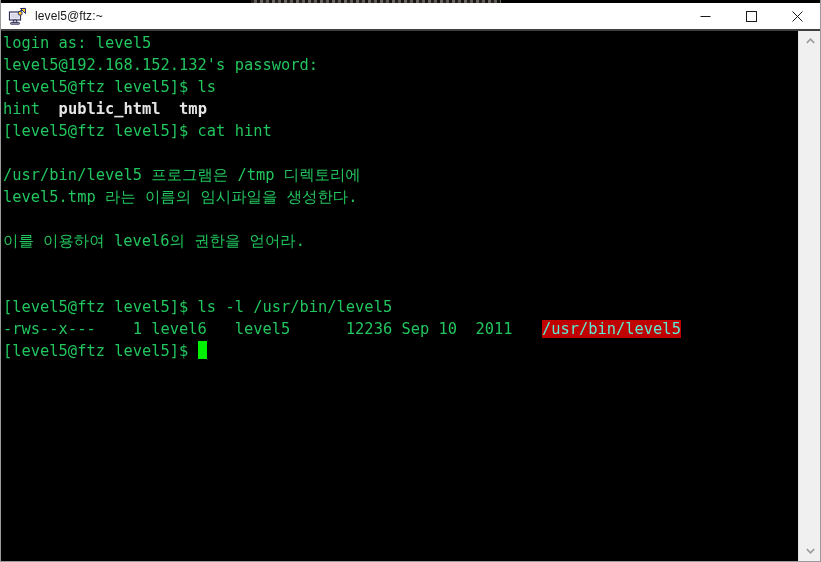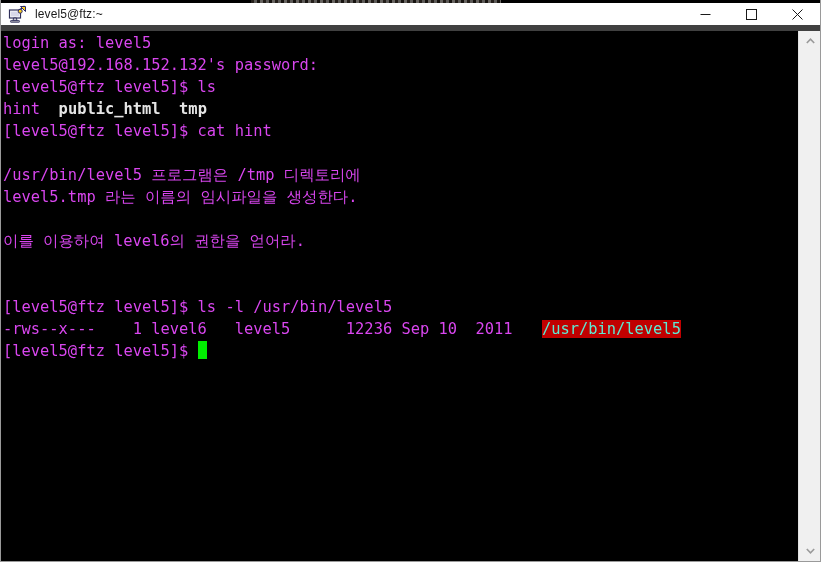--- a/index.html
+++ b/index.html
@@ -36,21 +36,21 @@
     opacity: .85;
   }
 
   
   #titlebar {
     position: absolute;
     top: 3px; left: 0;
     width: 819px;
     height: 28px;
     background: #ffffff;
-    border-bottom: 6px solid #404040;
+    border-bottom: 2px solid #404040;
     display: flex;
     align-items: center;
   }
 
   #app-icon {
     width: 20px; height: 20px;
     margin-left: 7px; margin-right: 7px;
     position: relative;
     flex: 0 0 auto;
   }
@@ -89,21 +89,21 @@
   #term-lines {
     font-family: "DejaVu Sans Mono", "Liberation Mono", monospace;
     font-size: 15.4px;
     line-height: 22px;
     color: #bfbfbf;
     white-space: pre;
     letter-spacing: 0px;
   }
 
   .line { height: 22px; white-space: pre; }
-  .c-default { color: #d946ef; }
+  .c-default { color: #22c55e; }
   .c-dir     { color: #e5e5e5; font-weight: bold; }
   .c-setuid  { color: #5eead4; background: #c00000; margin-left: 20px; }
 
   .cursor {
     display: inline-block;
     width: 9.25px;
     height: 18px;
     background: #00ee00;
     vertical-align: -3px;
   }

